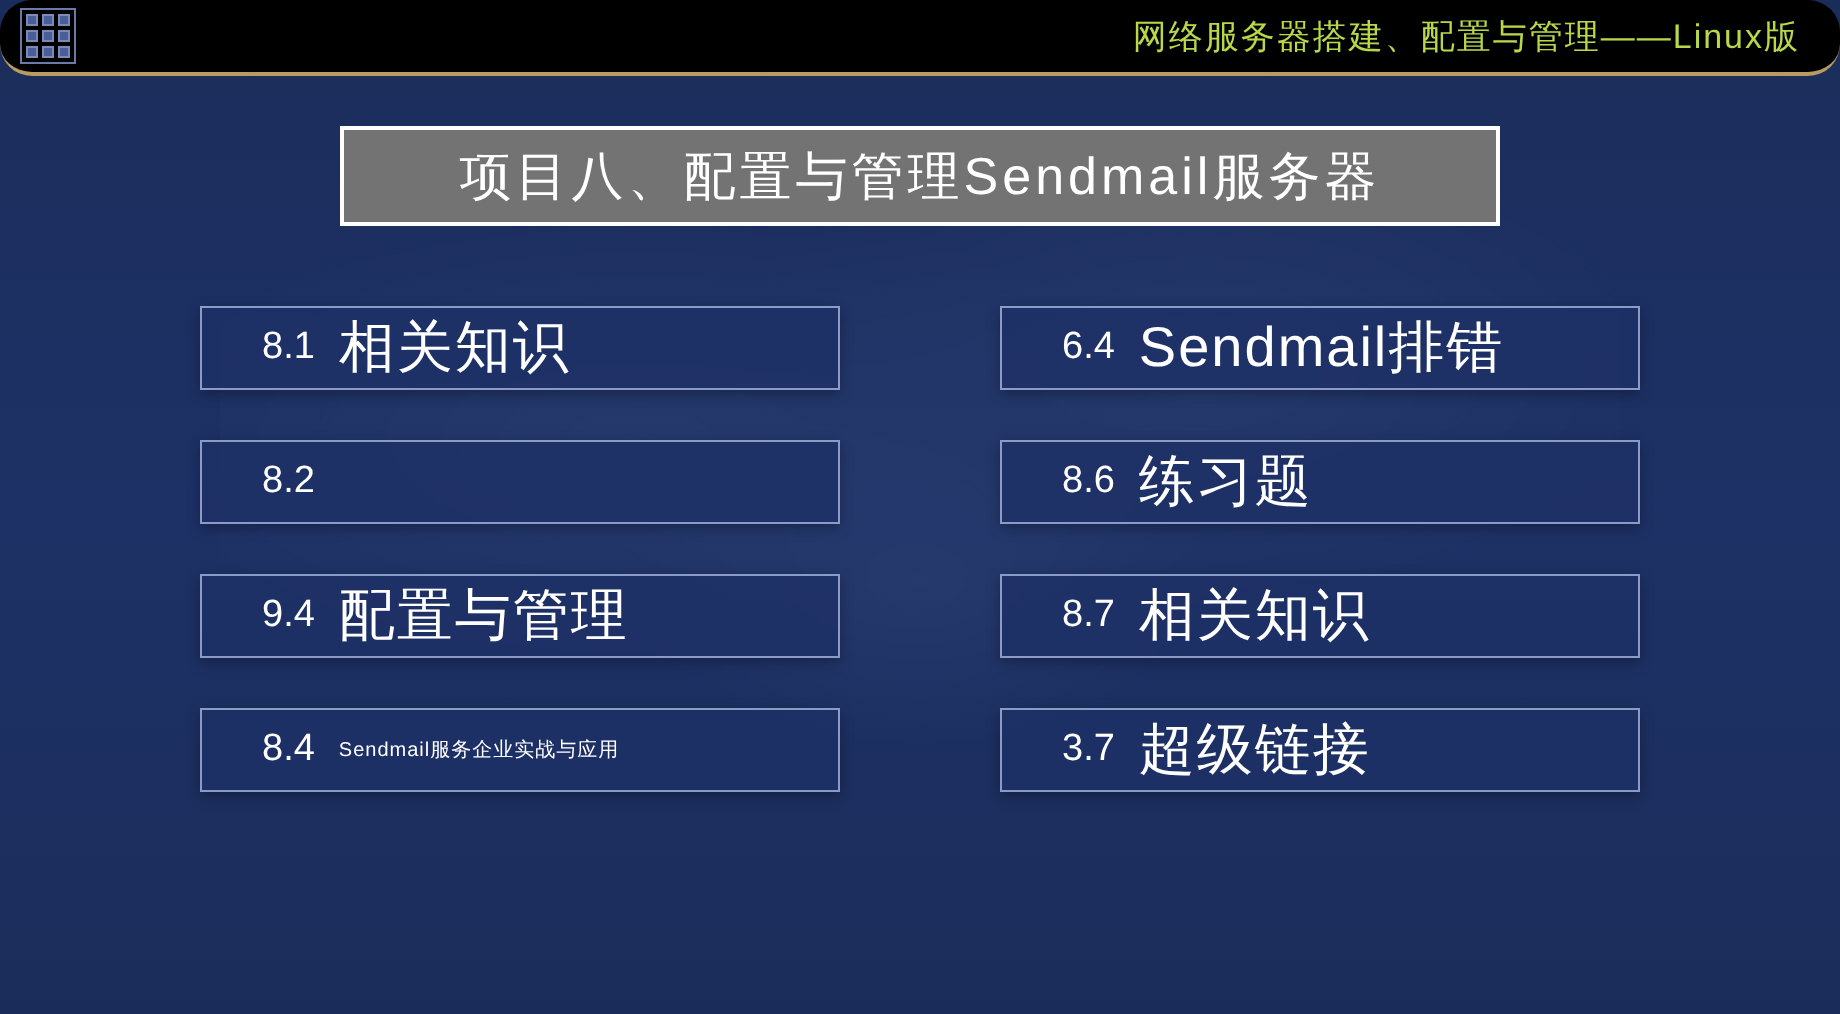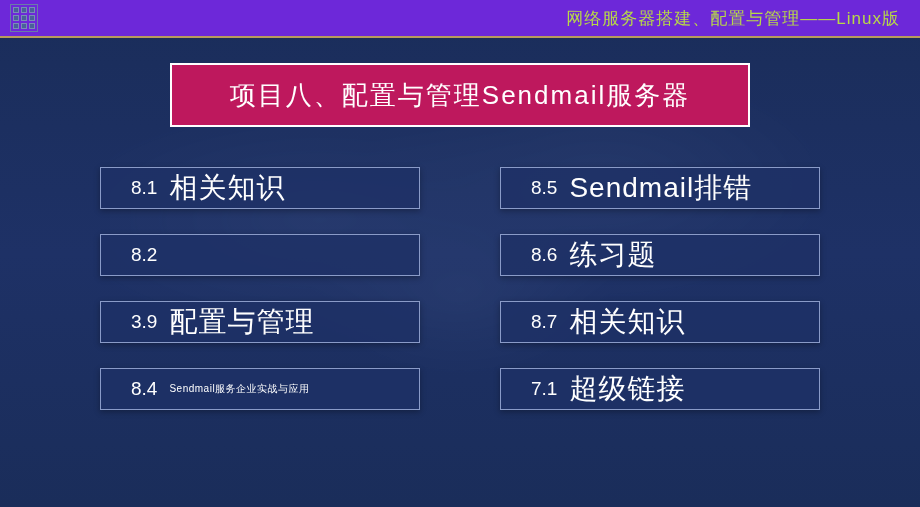--- a/index.html
+++ b/index.html
@@ -7,26 +7,27 @@
       width: 920px;
       height: 507px;
       background: linear-gradient(to bottom, #1a2d5a 0%, #1e3166 50%, #1a2d5a 100%);
       font-family: "SimSun", "Microsoft YaHei", sans-serif;
       position: relative;
       overflow: hidden;
     }
     .top-bar {
       width: 100%;
       height: 38px;
-      background: #6d28d9;
+      background: #000000;
       border-bottom: 2px solid #b89b5e;
       display: flex;
       align-items: center;
       justify-content: space-between;
       padding: 0 20px 0 10px;
+      border-radius: 16px;
     }
     .logo-grid {
       width: 28px;
       height: 28px;
       display: grid;
       grid-template-columns: repeat(3, 1fr);
       grid-template-rows: repeat(3, 1fr);
       gap: 2px;
       border: 1px solid #6a7ba8;
       padding: 2px;
@@ -36,23 +37,23 @@
       border: 1px solid #7a8bb8;
     }
     .header-text {
       color: #b8d848;
       font-size: 17px;
       letter-spacing: 1px;
     }
     .title-box {
       margin: 25px auto 40px;
       width: 580px;
-      height: 64px;
+      height: 50px;
       border: 2px solid #ffffff;
-      background: #be185d;
+      background: #737373;
       display: flex;
       align-items: center;
       justify-content: center;
       color: #ffffff;
       font-size: 26px;
       letter-spacing: 2px;
     }
     .content {
       display: flex;
       justify-content: space-between;
@@ -129,39 +130,39 @@
 <div class="content">
   <div class="column">
     <div class="item-row">
       <span class="item-num">8.1</span>
       <span class="item-label">相关知识</span>
     </div>
     <div class="item-row">
       <span class="item-num">8.2</span>
     </div>
     <div class="item-row">
-      <span class="item-num">3.9</span>
+      <span class="item-num">9.4</span>
       <span class="item-label">配置与管理</span>
     </div>
     <div class="item-row">
       <span class="item-num">8.4</span>
       <span class="item-label-small">Sendmail服务企业实战与应用</span>
     </div>
   </div>
   <div class="column">
     <div class="item-row">
-      <span class="item-num">8.5</span>
+      <span class="item-num">6.4</span>
       <span class="item-label">Sendmail排错</span>
     </div>
     <div class="item-row">
       <span class="item-num">8.6</span>
       <span class="item-label">练习题</span>
     </div>
     <div class="item-row">
       <span class="item-num">8.7</span>
       <span class="item-label">相关知识</span>
     </div>
     <div class="item-row">
-      <span class="item-num">7.1</span>
+      <span class="item-num">3.7</span>
       <span class="item-label">超级链接</span>
     </div>
   </div>
 </div>
 
 </body></html>

